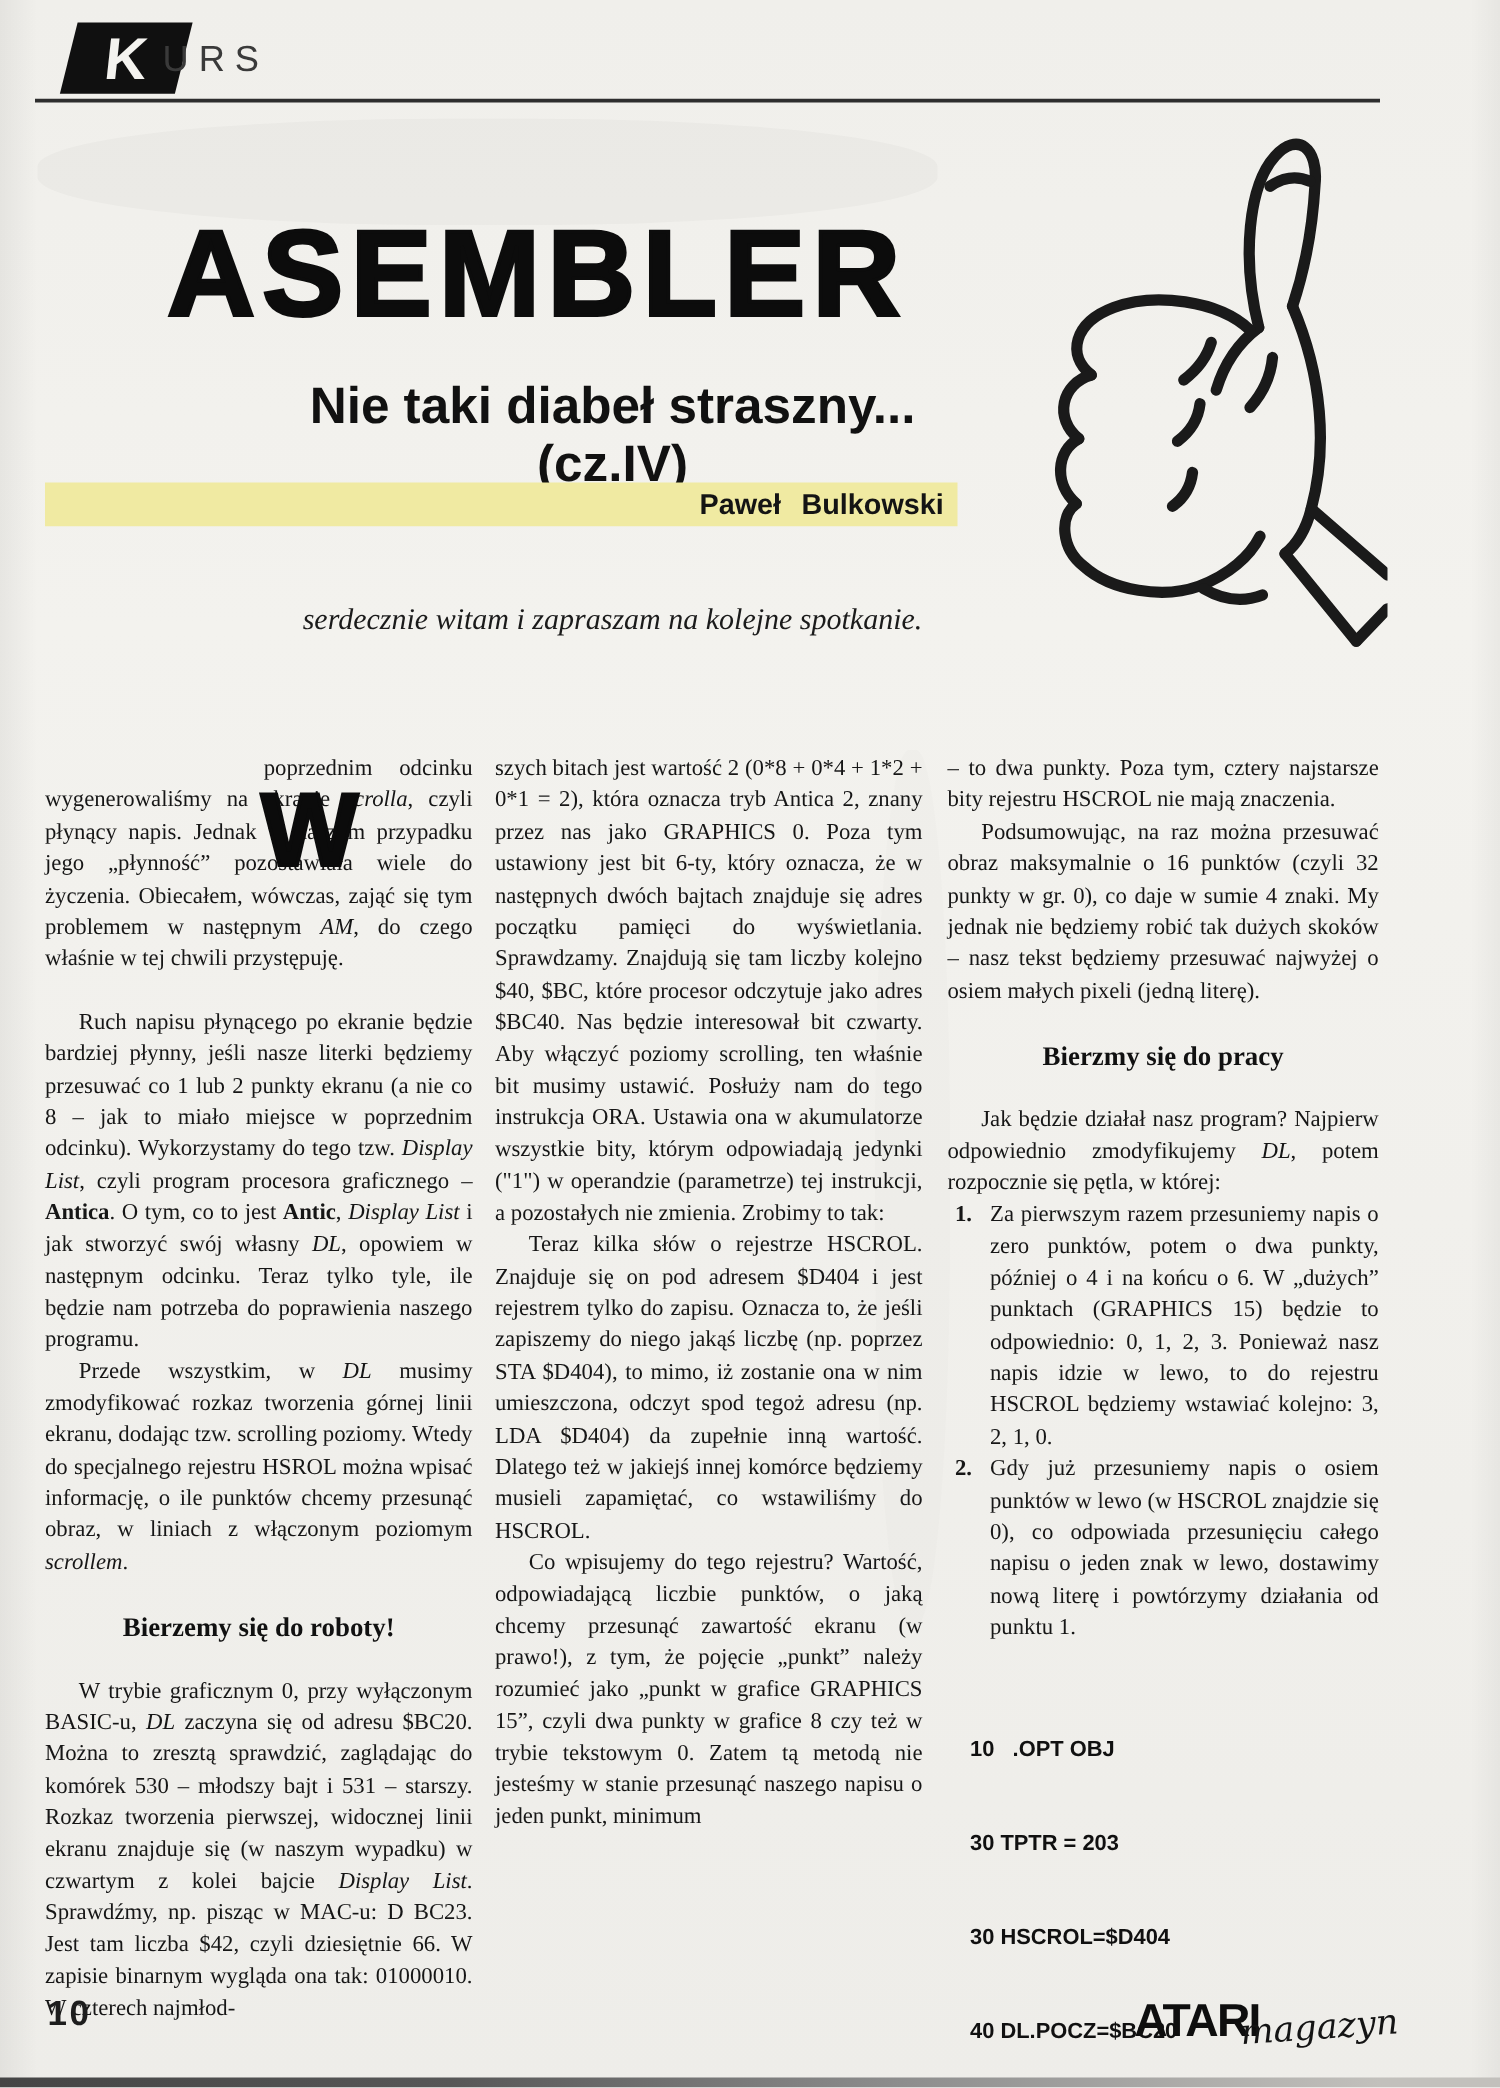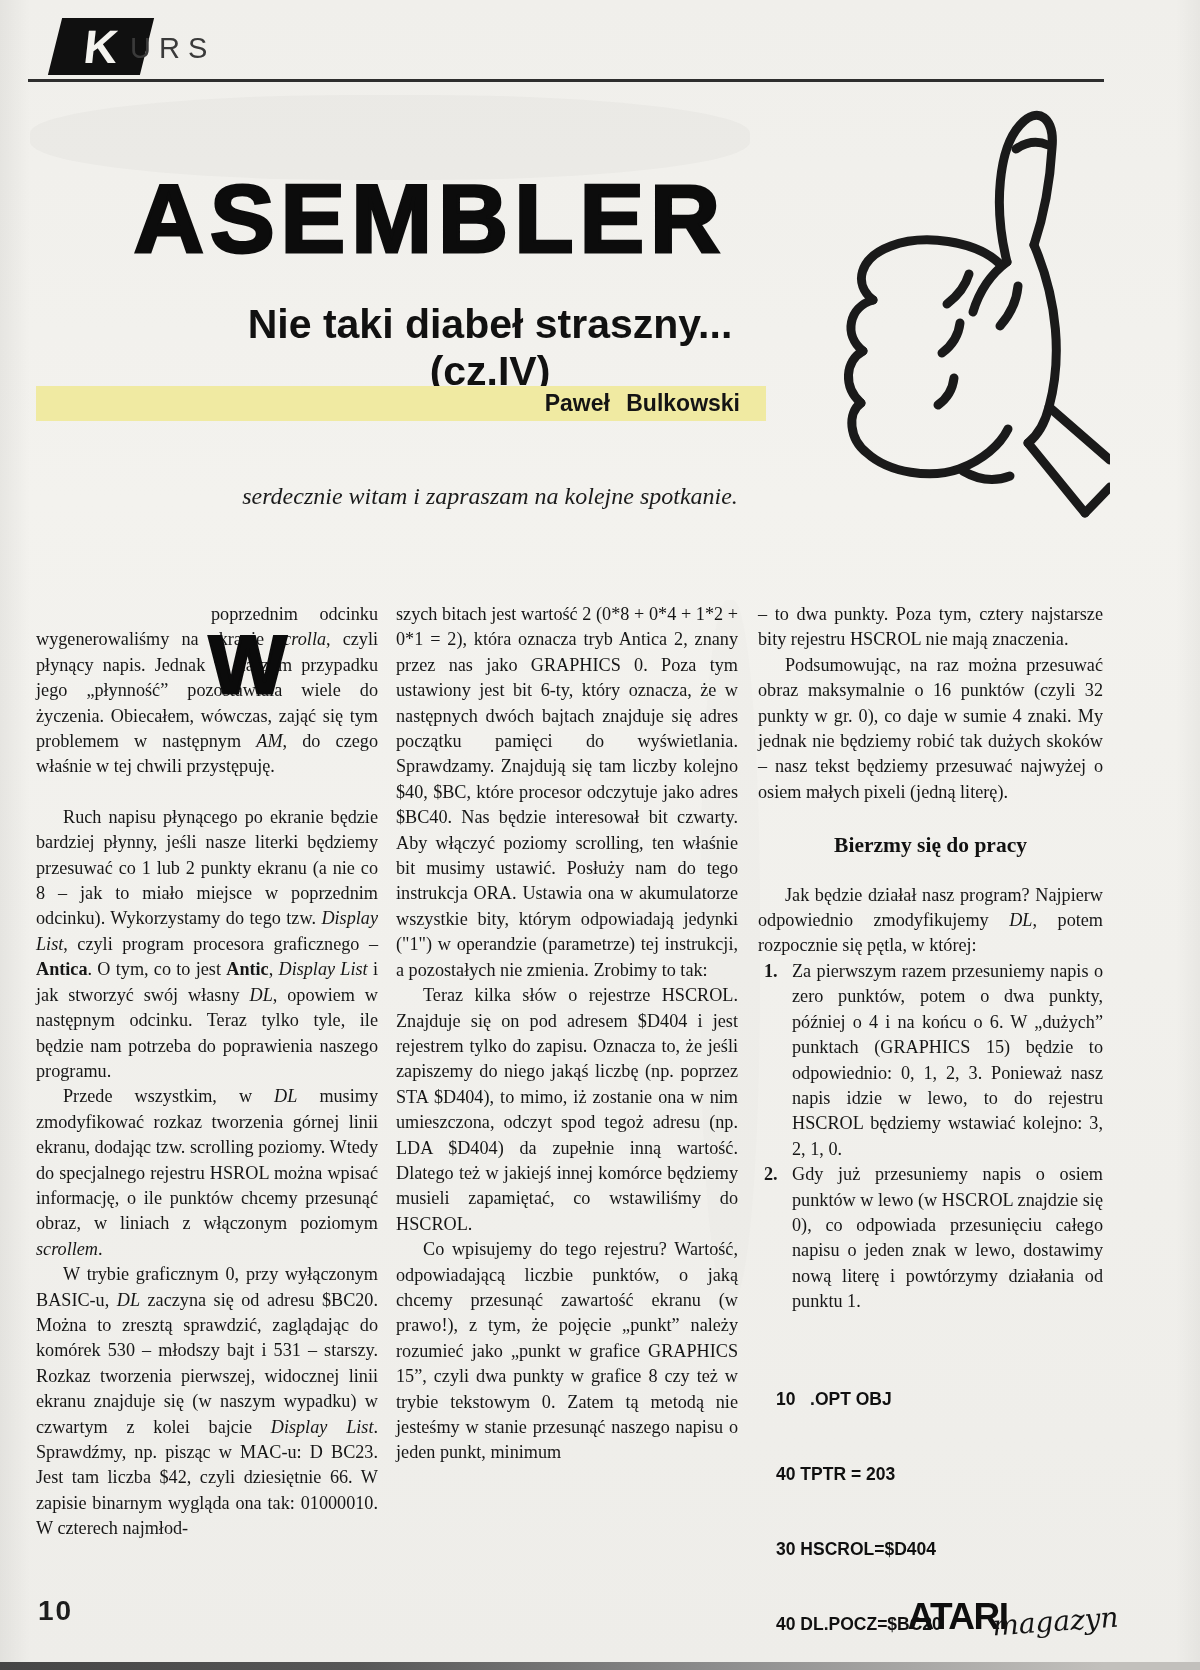--- a/index.html
+++ b/index.html
@@ -25,21 +25,21 @@
 
   
   .title{position:absolute; left:90px; top:170px; width:680px; text-align:center;
     font-family:"Liberation Sans",sans-serif; font-weight:900; font-size:97px;
     letter-spacing:6px; color:#0c0c0c; -webkit-text-stroke:3px #0c0c0c; line-height:1;}
   .subtitle{position:absolute; left:190px; top:301px; width:600px; text-align:center;
     font-family:"Liberation Sans",sans-serif; font-weight:bold; font-size:41px; color:#111;}
   .author-bar{position:absolute; left:36px; top:386px; width:730px; height:35px;
     background:#f0eaa2; display:flex; align-items:center; justify-content:flex-end;}
   .author-bar .author{font-family:"Liberation Sans",sans-serif; font-weight:bold;
-    font-size:23px; color:#141414; padding-right:26px; word-spacing:10px;}
+    font-size:23px; color:#141414; padding-right:11px; word-spacing:10px;}
   .intro{position:absolute; left:180px; top:482px; width:620px; text-align:center;
     font-style:italic; font-size:24px; line-height:29px; color:#1b1b1b;}
 
   
   .hand{position:absolute; left:800px; top:92px; width:310px; height:445px;}
 
   
   .col{position:absolute; top:556px; padding-top:46px; box-sizing:border-box;
     font-size:18.2px; line-height:25.4px; text-align:justify;}
   .col1{left:36px; width:342px;}
@@ -116,20 +116,21 @@
       <path d="M249,315 L310,368"></path>
     </g>
   </svg>
 
   <div class="col col1">
     <p class="p-first">
       <span class="dropcap">W</span><span><span>poprzednim odcinku wygenerowaliśmy na ekranie </span><i>scrolla</i><span>, czyli płynący napis. Jednak w naszym przypadku jego „płynność” pozostawiała wiele do życzenia. Obiecałem, wówczas, zająć się tym problemem w następnym </span><i>AM</i><span>, do czego właśnie w tej chwili przystępuję.</span></span>
     </p>
     <p class="indent gap-top"><span>Ruch napisu płynącego po ekranie będzie bardziej płynny, jeśli nasze literki będziemy przesuwać co 1 lub 2 punkty ekranu (a nie co 8 – jak to miało miejsce w poprzednim odcinku). Wykorzystamy do tego tzw. </span><i>Display List</i><span>, czyli program procesora graficznego – </span><b>Antica</b><span>. O tym, co to jest </span><b>Antic</b><span>, </span><i>Display List</i><span> i jak stworzyć swój własny </span><i>DL</i><span>, opowiem w następnym odcinku. Teraz tylko tyle, ile będzie nam potrzeba do poprawienia naszego programu.</span></p>
     <p class="indent"><span>Przede wszystkim, w </span><i>DL</i><span> musimy zmodyfikować rozkaz tworzenia górnej linii ekranu, dodając tzw. scrolling poziomy. Wtedy do specjalnego rejestru HSROL można wpisać informację, o ile punktów chcemy przesunąć obraz, w liniach z włączonym poziomym </span><i>scrollem</i><span>.</span></p>
+    <p class="colhead">Bierzemy się do roboty!</p>
     <p class="indent"><span>W trybie graficznym 0, przy wyłączonym BASIC-u, </span><i>DL</i><span> zaczyna się od adresu $BC20. Można to zresztą sprawdzić, zaglądając do komórek 530 – młodszy bajt i 531 – starszy. Rozkaz tworzenia pierwszej, widocznej linii ekranu znajduje się (w naszym wypadku) w czwartym z kolei bajcie </span><i>Display List</i><span>. Sprawdźmy, np. pisząc w MAC-u: D BC23. Jest tam liczba $42, czyli dziesiętnie 66. W zapisie binarnym wygląda ona tak: 01000010. W czterech najmłod-</span></p>
   </div>
 
   <div class="col col2">
     <p>szych bitach jest wartość 2 (0*8 + 0*4 + 1*2 + 0*1 = 2), która oznacza tryb Antica 2, znany przez nas jako GRAPHICS 0. Poza tym ustawiony jest bit 6-ty, który oznacza, że w następnych dwóch bajtach znajduje się adres początku pamięci do wyświetlania. Sprawdzamy. Znajdują się tam liczby kolejno $40, $BC, które procesor odczytuje jako adres $BC40. Nas będzie interesował bit czwarty. Aby włączyć poziomy scrolling, ten właśnie bit musimy ustawić. Posłuży nam do tego instrukcja ORA. Ustawia ona w akumulatorze wszystkie bity, którym odpowiadają jedynki ("1") w operandzie (parametrze) tej instrukcji, a pozostałych nie zmienia. Zrobimy to tak:</p>
     <p class="indent">Teraz kilka słów o rejestrze HSCROL. Znajduje się on pod adresem $D404 i jest rejestrem tylko do zapisu. Oznacza to, że jeśli zapiszemy do niego jakąś liczbę (np. poprzez STA $D404), to mimo, iż zostanie ona w nim umieszczona, odczyt spod tegoż adresu (np. LDA $D404) da zupełnie inną wartość. Dlatego też w jakiejś innej komórce będziemy musieli zapamiętać, co wstawiliśmy do HSCROL.</p>
     <p class="indent">Co wpisujemy do tego rejestru? Wartość, odpowiadającą liczbie punktów, o jaką chcemy przesunąć zawartość ekranu (w prawo!), z tym, że pojęcie „punkt” należy rozumieć jako „punkt w grafice GRAPHICS 15”, czyli dwa punkty w grafice 8 czy też w trybie tekstowym 0. Zatem tą metodą nie jesteśmy w stanie przesunąć naszego napisu o jeden punkt, minimum</p>
   </div>
 
   <div class="col col3">
@@ -138,21 +139,21 @@
     <p class="colhead">Bierzmy się do pracy</p>
     <p class="indent"><span>Jak będzie działał nasz program? Najpierw odpowiednio zmodyfikujemy </span><i>DL</i><span>, potem rozpocznie się pętla, w której:</span></p>
     <p class="li">
       <span class="num">1.</span><span>Za pierwszym razem przesuniemy napis o zero punktów, potem o dwa punkty, później o 4 i na końcu o 6. W „dużych” punktach (GRAPHICS 15) będzie to odpowiednio: 0, 1, 2, 3. Ponieważ nasz napis idzie w lewo, to do rejestru HSCROL będziemy wstawiać kolejno: 3, 2, 1, 0.</span>
     </p>
     <p class="li">
       <span class="num">2.</span><span>Gdy już przesuniemy napis o osiem punktów w lewo (w HSCROL znajdzie się 0), co odpowiada przesunięciu całego napisu o jeden znak w lewo, dostawimy nową literę i powtórzymy działania od punktu 1.</span>
     </p>
     <div class="listing">
       <div>10   .OPT OBJ</div>
-      <div>40 TPTR = 203</div>
+      <div>30 TPTR = 203</div>
       <div>30 HSCROL=$D404</div>
       <div>40 DL.POCZ=$BC20</div>
       
       
       
     </div>
   </div>
 
   <div class="page-num">10</div>
   <div class="atari-logo">

